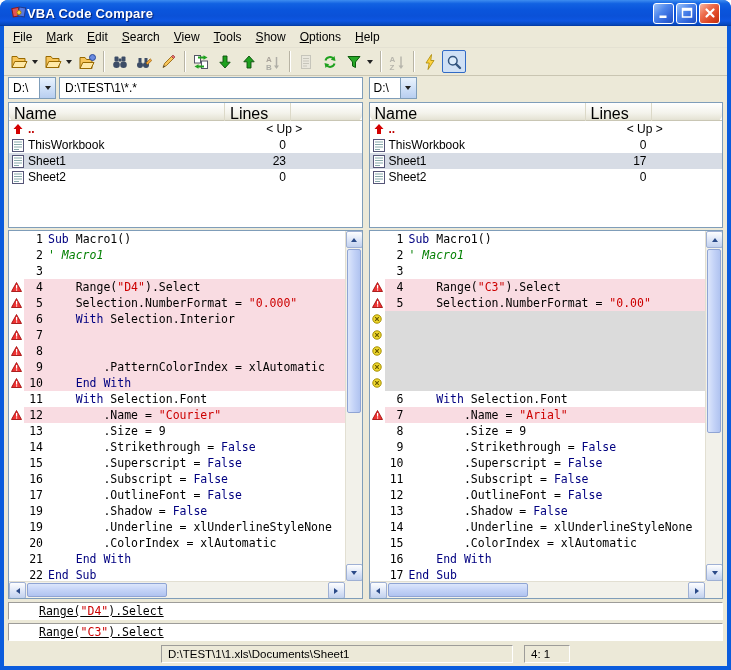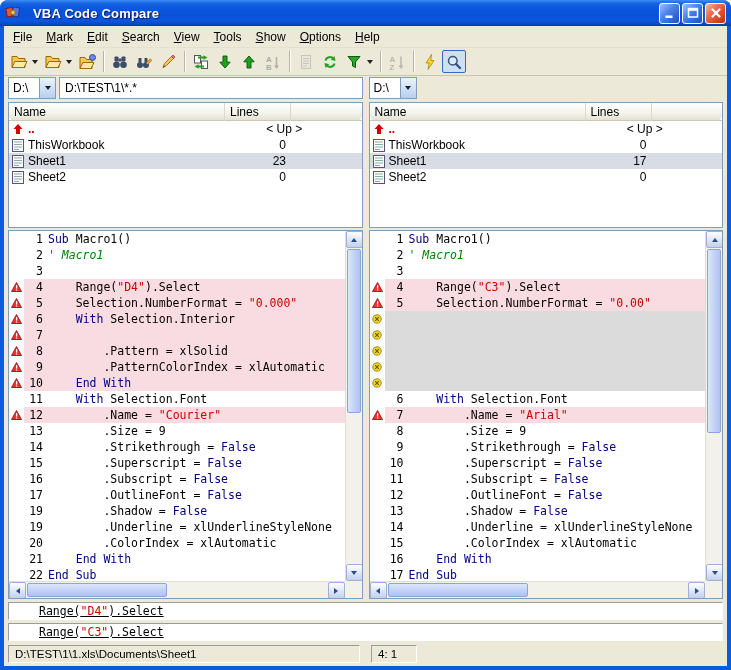--- a/index.html
+++ b/index.html
@@ -4,21 +4,21 @@
 <style>
 :root{
   --diff-changed-bg:#F9DCE2; --diff-missing-bg:#DBDBDB;
   --keyword:#000080; --string:#CC0000; --comment:#007F00;
   --selection-bg:#D7DCE5;
 }
 *{box-sizing:border-box;}
 html,body{margin:0;padding:0;}
 body{width:731px;height:670px;background:#fff;font-family:"Liberation Sans",sans-serif;font-size:12px;color:#000;}
 .window{width:731px;height:670px;display:flex;flex-direction:column;background:#0B5CDD;border-radius:8px 8px 0 0;overflow:hidden;}
-.titlebar{height:26px;flex:0 0 26px;display:flex;align-items:center;gap:12px;padding:0 5px;
+.titlebar{height:26px;flex:0 0 26px;display:flex;align-items:center;gap:0;padding:0 11px;
   background:linear-gradient(180deg,#3E8DF0 0%,#1262E2 14%,#0A55DC 38%,#0A51D8 62%,#0D56E2 80%,#0646B8 96%,#04349A 100%);
   border-radius:7px 7px 0 0;}
 .title-text{flex:1;color:#fff;font-size:13px;font-weight:bold;text-shadow:1px 1px 1px rgba(0,20,90,.85);letter-spacing:.2px;}
 .win-controls{display:flex;gap:2px;}
 .win-btn{width:21px;height:21px;border:1px solid #fff;border-radius:3px;display:flex;align-items:center;justify-content:center;cursor:pointer;}
 .btn-blue{background:linear-gradient(135deg,#9CC2F8 0%,#4E86EC 40%,#2E62D8 75%,#2150BE 100%);}
 .btn-red{background:linear-gradient(135deg,#F8B8A4 0%,#EE7050 35%,#DD4422 70%,#C03010 100%);}
 .client{flex:1;margin:0 4px 4px;background:#ECE9D8;display:flex;flex-direction:column;min-height:0;overflow:hidden;}
 .menubar{height:22px;flex:0 0 22px;display:flex;align-items:center;padding-left:2px;border-bottom:1px solid #E4E1D2;}
 .menu-item{display:inline-block;padding:3px 7px;cursor:default;}
@@ -32,21 +32,21 @@
 .dd-arrow{width:0;height:0;border-left:3px solid transparent;border-right:3px solid transparent;border-top:4px solid #222;}
 .tb-sep{width:1px;height:21px;background:#B8B4A4;box-shadow:1px 0 0 #fff;margin:0 4px;}
 .pathrow{height:24px;flex:0 0 24px;display:flex;gap:6px;padding:1px 4px;}
 .path-half{flex:1;display:flex;gap:3px;}
 .drive-combo{width:48px;background:#fff;border:1px solid #7F9DB9;display:flex;align-items:stretch;}
 .combo-val{flex:1;display:flex;align-items:center;padding-left:4px;}
 .combo-btn{width:16px;background:linear-gradient(180deg,#EAF3FD,#CBDDF6 60%,#B8CEF0);border-left:1px solid #7F9DB9;display:flex;align-items:center;justify-content:center;cursor:pointer;}
 .path-field{flex:1;background:#fff;border:1px solid #7F9DB9;display:flex;align-items:center;padding-left:5px;overflow:hidden;white-space:nowrap;}
 .filelists{height:126px;flex:0 0 126px;display:flex;gap:6px;padding:0 4px;margin:2px 0;}
 .fl-panel{flex:1;background:#fff;border:1px solid #7F9DB9;display:flex;flex-direction:column;overflow:hidden;}
-.fl-header{height:18px;flex:0 0 18px;display:flex;background:linear-gradient(180deg,#FFFFFF,#F4F3EC 55%,#E6E4D6 90%,#DCD9C8);font-size:12px;border-radius:6px;}
+.fl-header{height:18px;flex:0 0 18px;display:flex;background:linear-gradient(180deg,#FFFFFF,#F4F3EC 55%,#E6E4D6 90%,#DCD9C8);font-size:16px;border-radius:6px;}
 .fl-h-cell{padding:2px 5px;border-right:1px solid #DCD9C8;box-shadow:inset 0 -1px 0 #C9C6B4;}
 .fl-h-cell.name{width:216px;}
 .fl-h-cell.lines{width:66px;}
 .fl-h-cell.fill{flex:1;border-right:none;}
 .fl-row{height:16px;display:flex;align-items:center;}
 .fl-row.selected{background:var(--selection-bg);}
 .fl-name{width:216px;display:flex;align-items:center;gap:4px;padding-left:3px;overflow:hidden;}
 .fl-ic{display:flex;align-items:center;}
 .fl-lines{width:66px;text-align:right;padding-right:5px;}
 .fl-up-lines{flex:1;text-align:center;padding-right:18px;}
@@ -74,21 +74,21 @@
 .tri{width:0;height:0;}
 .tri.up{border-left:3.5px solid transparent;border-right:3.5px solid transparent;border-bottom:4.5px solid #2B4A88;}
 .tri.down{border-left:3.5px solid transparent;border-right:3.5px solid transparent;border-top:4.5px solid #2B4A88;}
 .tri.left{border-top:3.5px solid transparent;border-bottom:3.5px solid transparent;border-right:4.5px solid #2B4A88;}
 .tri.right{border-top:3.5px solid transparent;border-bottom:3.5px solid transparent;border-left:4.5px solid #2B4A88;}
 .vthumb{position:absolute;left:1px;right:1px;background:linear-gradient(90deg,#DCE6FB,#C4D3F7 50%,#B0C3F0);border:1px solid #8FA4D4;border-radius:2px;}
 .hthumb{position:absolute;top:1px;bottom:1px;left:18px;width:140px;background:linear-gradient(180deg,#DCE6FB,#C4D3F7 50%,#B0C3F0);border:1px solid #8FA4D4;border-radius:2px;}
 .diffrows{padding:1px 4px 0;display:flex;flex-direction:column;gap:3px;}
 .diff-row{height:18px;background:#fff;border:1px solid;border-color:#9D9C99 #FFFFFF #FFFFFF #9D9C99;display:flex;align-items:center;padding-left:30px;font-family:"DejaVu Sans Mono",monospace;font-size:11.5px;}
 .diff-text{text-decoration:underline;white-space:pre;}
-.statusbar{height:22px;flex:0 0 22px;display:flex;gap:11px;padding:2px 4px;margin-top:2px;}
+.statusbar{height:22px;flex:0 0 22px;display:flex;gap:11px;padding:2px 4px;margin-top:2px;justify-content:center;}
 .sb-cell{height:18px;display:flex;align-items:center;padding:0 6px;border:1px solid;border-color:#9D9C99 #FFFFFF #FFFFFF #9D9C99;white-space:nowrap;overflow:hidden;font-size:11.5px;}
 .sb-left{flex:0 0 352px;}
 .sb-mid{flex:0 0 46px;}
 .sb-right{flex:1;}
 </style>
 </head>
 <body>
 
 <div class="window">
   <div class="titlebar">
@@ -525,21 +525,20 @@
             <div class="code-row pink">
               <span class="icon-cell">
                 <svg width="11" height="10" viewBox="0 0 11 10">
                   <polygon points="5.5,0.5 10.5,9.5 0.5,9.5" fill="#E33" stroke="#900" stroke-width="0.8"></polygon>
                   <rect x="5" y="3" width="1.2" height="3.6" fill="#fff"></rect>
                   <rect x="5" y="7.4" width="1.2" height="1.2" fill="#fff"></rect>
                 </svg>
               </span>
               <span class="line-body">
                 <span class="lnum">8</span>
-                <span class="code-text"><span class="tok-p">        .Pattern = xlSolid</span></span>
               </span>
             </div>
             <div class="code-row pink">
               <span class="icon-cell">
                 <svg width="11" height="10" viewBox="0 0 11 10">
                   <polygon points="5.5,0.5 10.5,9.5 0.5,9.5" fill="#E33" stroke="#900" stroke-width="0.8"></polygon>
                   <rect x="5" y="3" width="1.2" height="3.6" fill="#fff"></rect>
                   <rect x="5" y="7.4" width="1.2" height="1.2" fill="#fff"></rect>
                 </svg>
               </span>

